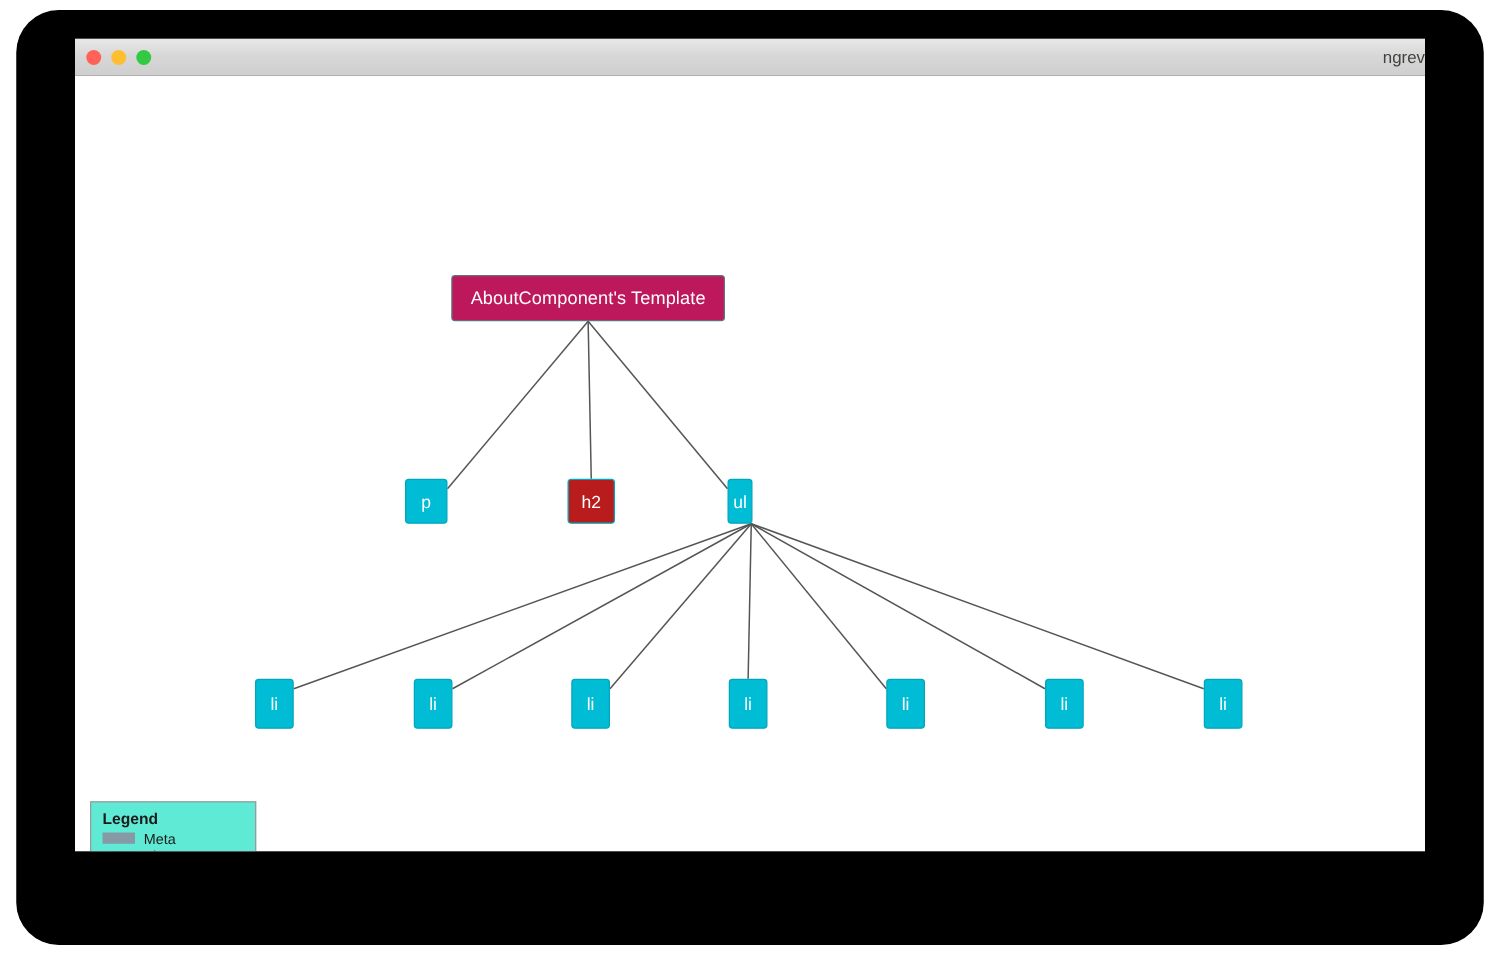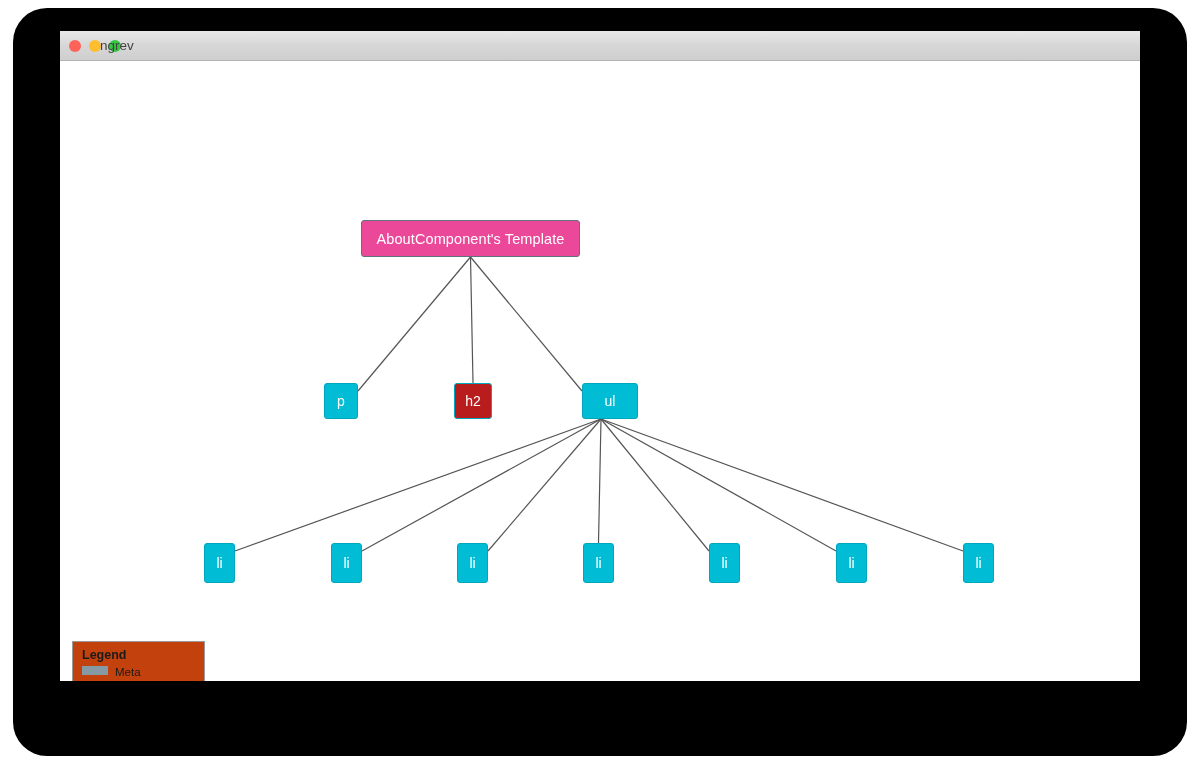--- a/index.html
+++ b/index.html
@@ -40,24 +40,23 @@
     position: relative;
     height: 30px;
     width: 100%;
     background: linear-gradient(to bottom, #e9e8e8 0%, #d8d7d7 48%, #d0cfcf 100%);
     border-bottom: 1px solid #b4b3b3;
   }
   #titlebar-title {
     position: absolute;
     left: 0; right: 0; top: 0;
     line-height: 29px;
-    text-align: left;
+    text-align: right;
     font-size: 13.5px;
     color: #43423f;
-    padding-left: 40px;
   }
   #traffic-lights {
     position: absolute;
     left: 9px;
     top: 9px;
     display: flex;
     gap: 8px;
   }
   .light {
     width: 12px;
@@ -129,21 +128,21 @@
     border: 1px solid #00a6bb;
   }
 
   
   #legend {
     position: absolute;
     left: 12px;
     top: 580px;
     width: 133px;
     height: 59px;
-    background: #c2410c;
+    background: #5eead4;
     border: 1px solid #9a9a9a;
     padding: 6px 8px 4px 9px;
   }
   #legend-title {
     font-size: 12.5px;
     font-weight: bold;
     color: #1b1b1b;
     margin-bottom: 4px;
   }
   .legend-row {
@@ -190,30 +189,30 @@
         <line x1="410.5" y1="196" x2="522" y2="330" stroke="#555555" stroke-width="1.2"></line>
         <line x1="541" y1="358" x2="175" y2="490" stroke="#555555" stroke-width="1.2"></line>
         <line x1="541" y1="358" x2="302" y2="490" stroke="#555555" stroke-width="1.2"></line>
         <line x1="541" y1="358" x2="428" y2="490" stroke="#555555" stroke-width="1.2"></line>
         <line x1="541" y1="358" x2="538.5" y2="482" stroke="#555555" stroke-width="1.2"></line>
         <line x1="541" y1="358" x2="649" y2="490" stroke="#555555" stroke-width="1.2"></line>
         <line x1="541" y1="358" x2="776" y2="490" stroke="#555555" stroke-width="1.2"></line>
         <line x1="541" y1="358" x2="903" y2="490" stroke="#555555" stroke-width="1.2"></line>
       </svg>
     <div id="node-layer">
-        <div class="node node-meta" style="left: 301px; top: 159px; width: 219px; height: 37px; background: #ec4899;">
+        <div class="node node-meta" style="left: 301px; top: 159px; width: 219px; height: 37px; background: #be185d;">
           <span>AboutComponent's Template</span>
         </div>
         <div class="node node-html" style="left: 264px; top: 322px; width: 34px; height: 36px; background: rgb(0, 188, 212);">
           <span>p</span>
         </div>
         <div class="node node-html" style="left: 394px; top: 322px; width: 38px; height: 36px; background: #b91c1c;">
           <span>h2</span>
         </div>
-        <div class="node node-html" style="left: 522px; top: 322px; width: 56px; height: 36px; background: rgb(0, 188, 212);">
+        <div class="node node-html" style="left: 522px; top: 322px; width: 20px; height: 36px; background: rgb(0, 188, 212);">
           <span>ul</span>
         </div>
         <div class="node node-html" style="left: 144px; top: 482px; width: 31px; height: 40px; background: rgb(0, 188, 212);">
           <span>li</span>
         </div>
         <div class="node node-html" style="left: 271px; top: 482px; width: 31px; height: 40px; background: rgb(0, 188, 212);">
           <span>li</span>
         </div>
         <div class="node node-html" style="left: 397px; top: 482px; width: 31px; height: 40px; background: rgb(0, 188, 212);">
           <span>li</span>

